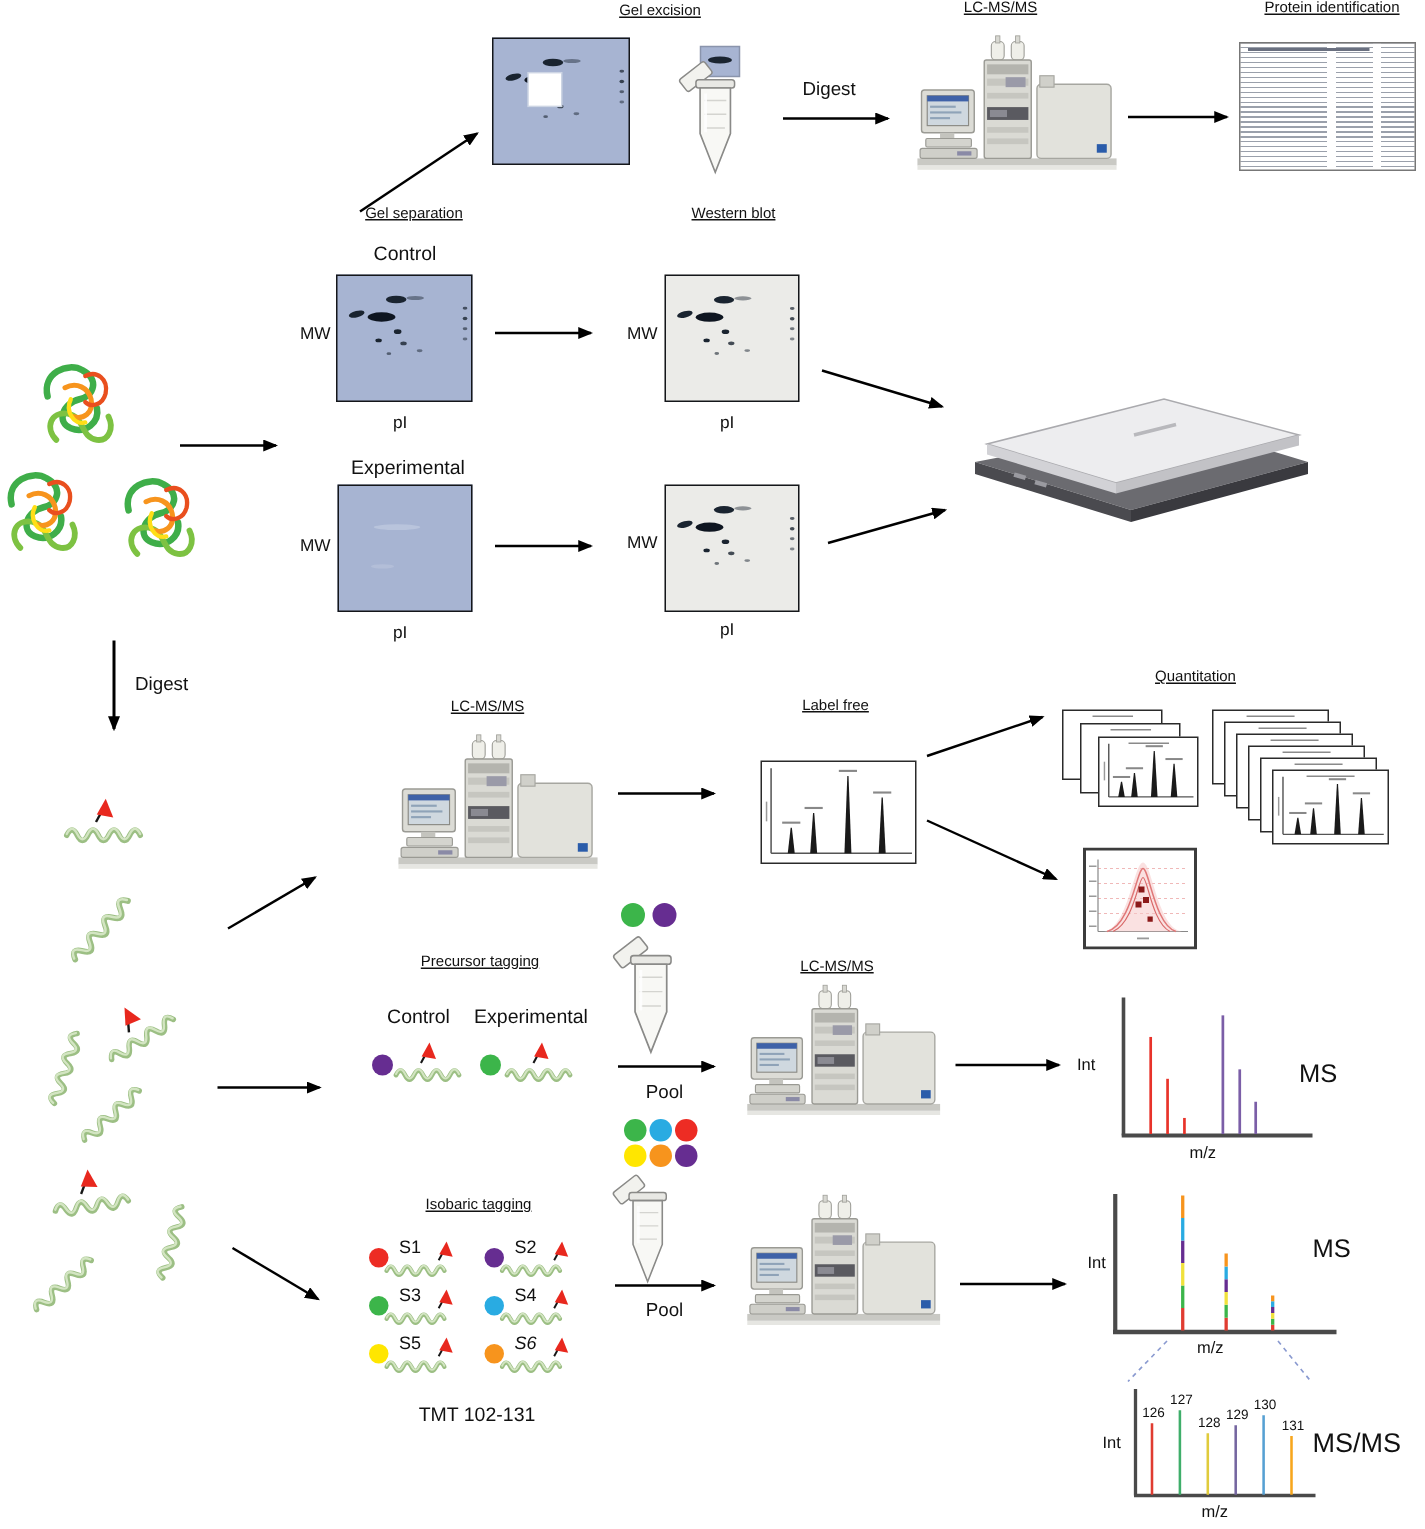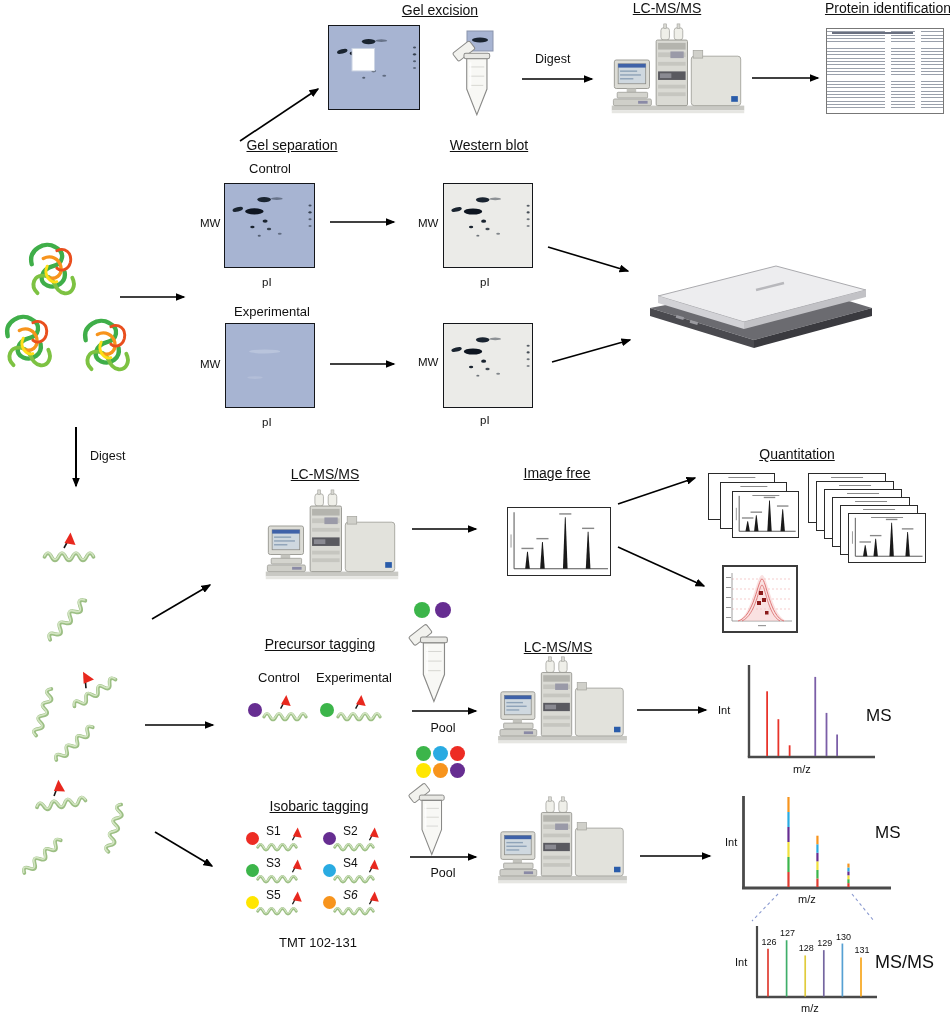--- a/index.html
+++ b/index.html
@@ -1,19 +1,19 @@
 <!DOCTYPE html>
 <html><head>
 <meta charset="utf-8">
 <style>
 *{margin:0;padding:0;box-sizing:border-box}
 body{font-family:"Liberation Sans",sans-serif;background:#fff}
 #canvas{position:relative;width:950px;height:1019px;background:#fff;overflow:hidden}
 .abs{position:absolute}
-.title{font-size:14px;color:#111;text-decoration:underline;text-align:center;white-space:nowrap}
+.title{font-size:10px;color:#111;text-decoration:underline;text-align:center;white-space:nowrap}
 .lbl{font-size:12.5px;color:#111;white-space:nowrap}
 .small{font-size:11px;color:#111}
 .big{font-size:17px;color:#111}
 .gel-blue{background:#a7b4d2;border:1.5px solid #14161a}
 .gel-gray{background:#ebebe8;border:1.5px solid #14161a}
 .gelsvg{position:absolute;inset:0;width:100%;height:100%}
 .qpanel{position:absolute;background:#fff;border:1.5px solid #2a2a2a}
 .qtitle{position:absolute;top:2.5px;left:50%;transform:translateX(-50%);width:42%;height:1.5px;background:#8a8a8a}
 .pooldot{border-radius:50%;display:inline-block}
 .sample-cell{position:absolute;width:76px;height:32px}
@@ -119,38 +119,38 @@
         <path d="M20,27 L20,55" stroke="#ffffff" stroke-width="2" opacity="0.85"></path>
       </symbol>
     </defs>
   </svg>
 
   <div class="abs title" style="left:380px;top:2px;width:120px">Gel excision</div>
   <div class="abs lbl" style="left:535px;top:52px">Digest</div>
   <div class="abs title" style="left:617px;top:0px;width:100px">LC-MS/MS</div>
   <div class="abs title" style="left:818px;top:0px;width:140px">Protein identification</div>
 
-  <div class="abs title" style="left:232px;top:137px;width:120px">Gel separation</div>
+  <div class="abs title" style="left:216px;top:137px;width:120px">Gel separation</div>
   <div class="abs lbl" style="left:220px;top:161px;width:100px;text-align:center;font-size:13px">Control</div>
   <div class="abs title" style="left:429px;top:137px;width:120px">Western blot</div>
   <div class="abs lbl" style="left:212px;top:304px;width:120px;text-align:center;font-size:13px">Experimental</div>
 
   <div class="abs small" style="left:200px;top:217px;font-size:11.5px">MW</div>
   <div class="abs small" style="left:262px;top:276px;font-size:11.5px">pI</div>
   <div class="abs small" style="left:418px;top:217px;font-size:11.5px">MW</div>
   <div class="abs small" style="left:480px;top:276px;font-size:11.5px">pI</div>
   <div class="abs small" style="left:200px;top:358px;font-size:11.5px">MW</div>
   <div class="abs small" style="left:262px;top:416px;font-size:11.5px">pI</div>
   <div class="abs small" style="left:418px;top:356px;font-size:11.5px">MW</div>
   <div class="abs small" style="left:480px;top:414px;font-size:11.5px">pI</div>
 
   <div class="abs lbl" style="left:90px;top:449px">Digest</div>
 
   <div class="abs title" style="left:265px;top:466px;width:120px">LC-MS/MS</div>
-  <div class="abs title" style="left:497px;top:465px;width:120px">Image free</div>
+  <div class="abs title" style="left:497px;top:465px;width:120px">Label free</div>
   <div class="abs title" style="left:737px;top:446px;width:120px">Quantitation</div>
 
   <div class="abs title" style="left:240px;top:636px;width:160px">Precursor tagging</div>
   <div class="abs lbl" style="left:239px;top:670px;width:80px;text-align:center;font-size:13px">Control</div>
   <div class="abs lbl" style="left:294px;top:670px;width:120px;text-align:center;font-size:13px">Experimental</div>
   <div class="abs lbl" style="left:413px;top:721px;width:60px;text-align:center">Pool</div>
   <div class="abs title" style="left:498px;top:639px;width:120px">LC-MS/MS</div>
 
   <div class="abs small" style="left:718px;top:704px">Int</div>
   <div class="abs big" style="left:866px;top:706px">MS</div>

